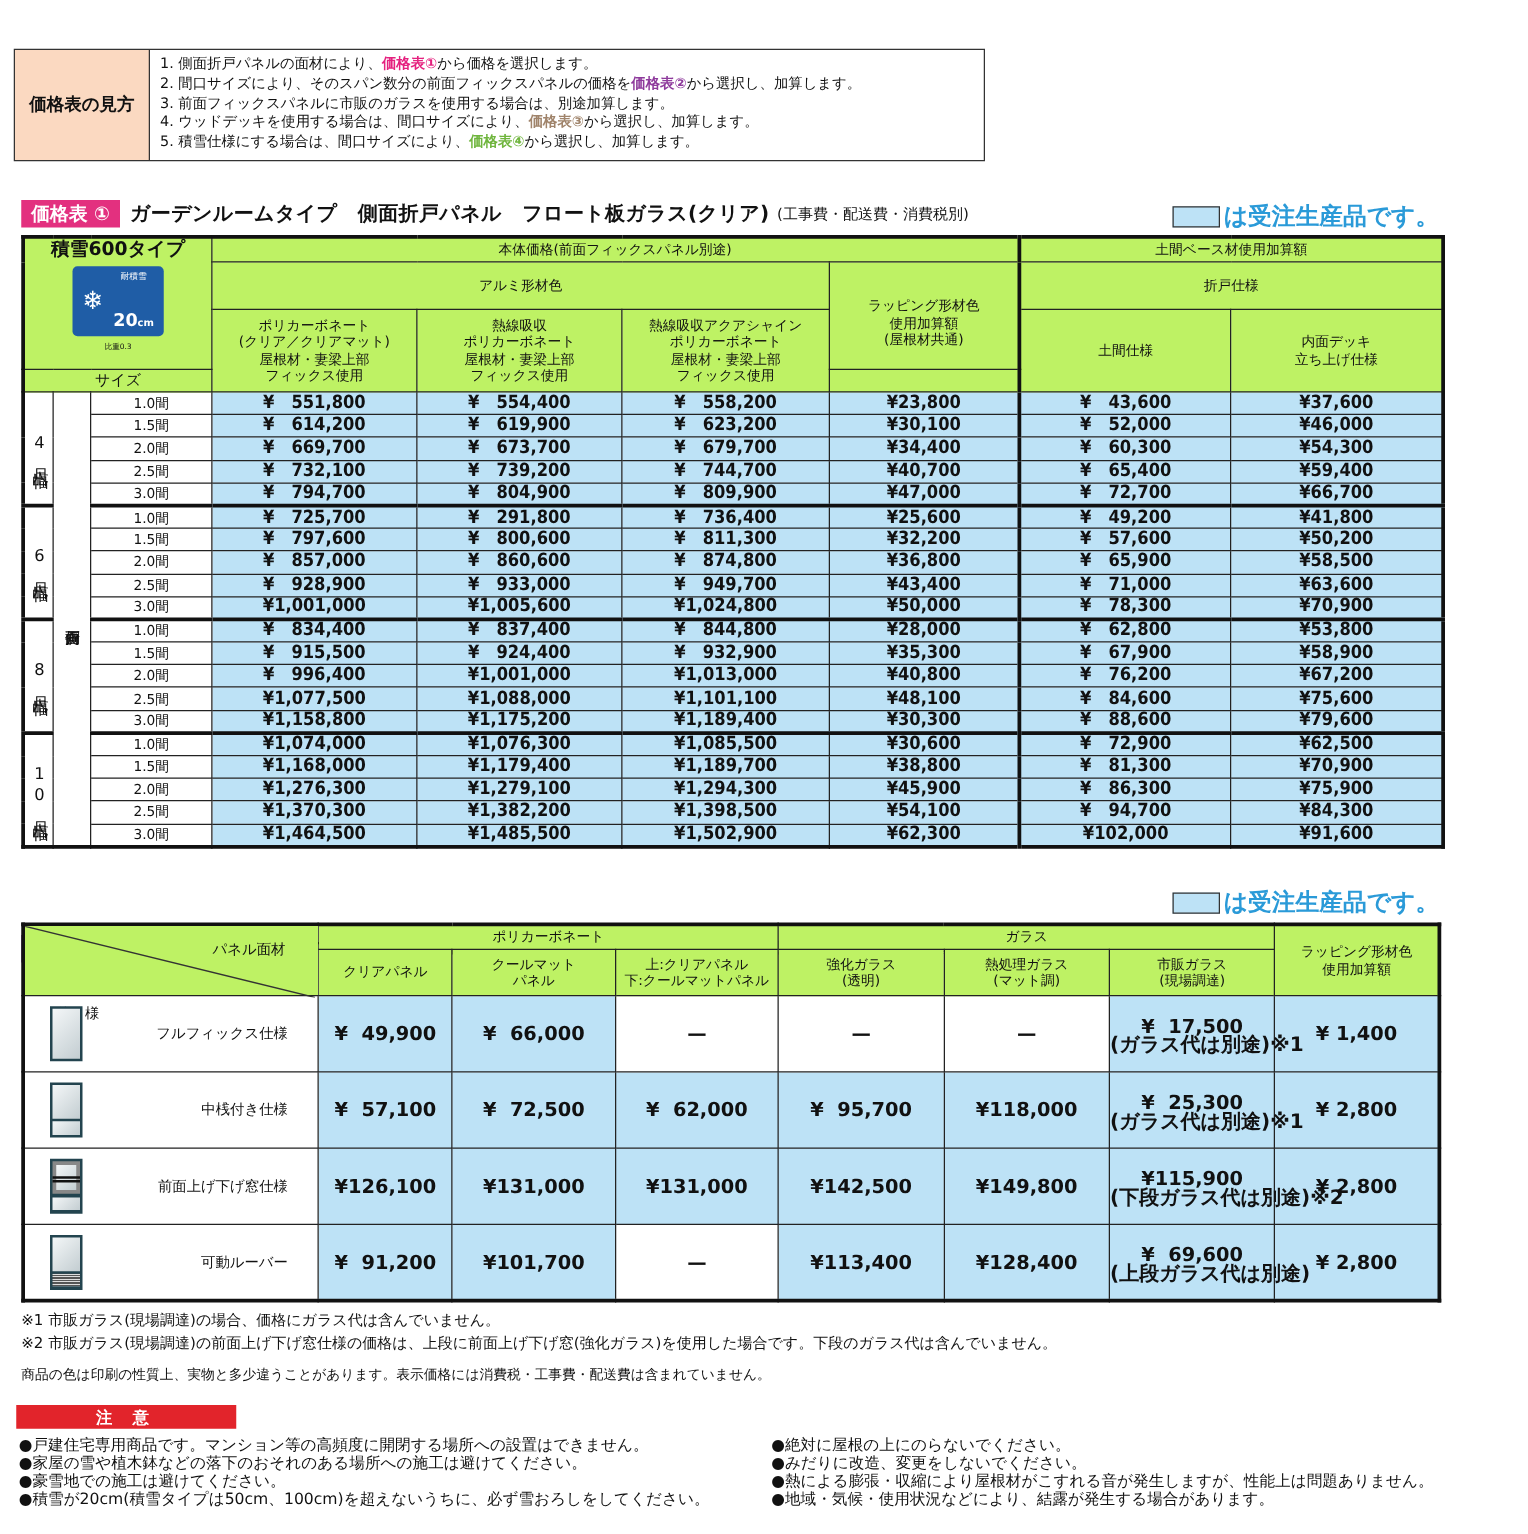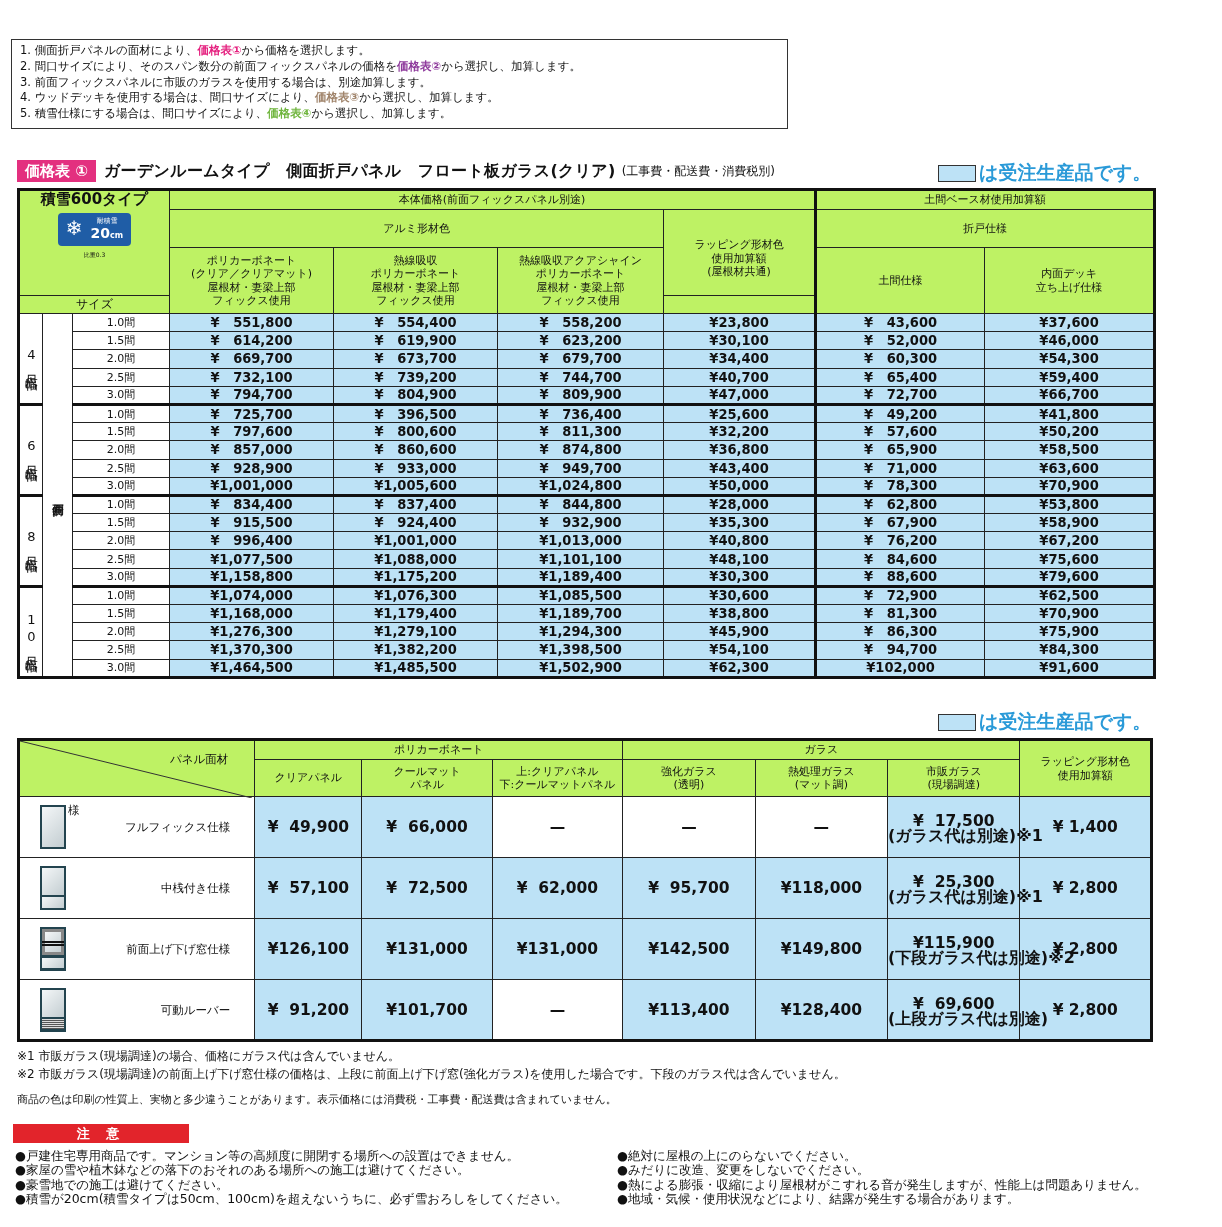--- a/index.html
+++ b/index.html
@@ -36,21 +36,21 @@
   #t1 td.price { font-weight: bold; font-size: 14.5px; height: 18.2px; line-height: 15px; padding: 0; white-space: pre; font-family: "DejaVu Sans Condensed", "Liberation Sans", sans-serif; }
   #t1 td.size { font-size: 11px; height: 18.2px; padding: 0; }
   #t1 td.group { font-size: 13px; line-height: 18px; border-right: 1px solid #222; }
   #t1 td.door { font-size: 12px; line-height: 13px; vertical-align: middle; border-top: none; border-bottom: none; }
   #t1 tr.gstart td { border-top: 3px solid #111; }
   .snow-title { font-size: 15px; font-weight: bold; margin-top: 2px; }
   .snow-badge { display: inline-flex; align-items: center; background: #1f5da6; color: #fff; border-radius: 4px; padding: 3px 8px; margin-top: 6px; }
   .snow-flake { font-size: 20px; margin-right: 8px; }
   .snow-lbl { display: flex; flex-direction: column; align-items: center; line-height: 10px; }
   .snow-lbl .s1 { font-size: 7px; }
-  .snow-lbl .s2 { font-size: 14px; font-weight: bold; line-height: 14px; }
+  .snow-lbl .s2 { font-size: 14px; font-weight: bold; line-height: 14px; margin-top: 24px; }
   .snow-sub { font-size: 6px; margin-top: 2px; }
   .col-border-thick { border-left: 3px solid #111 !important; }
 
   
   #t2 { left: 17px; top: 738px; width: 1136px; border: 3px solid #111; padding-left: 13px; }
   #t2 td.cell { font-weight: bold; font-size: 15.5px; height: 61px; padding: 0; white-space: pre; }
   #t2 td.cell .sub { display: block; font-size: 16px; font-weight: bold; line-height: 12px; }
   #t2 td.cell .main { display: block; line-height: 18px; }
   #t2 td.spec { text-align: left; position: relative; font-size: 11.5px; }
   .spec-icon { position: absolute; left: 20px; top: 50%; transform: translateY(-50%); width: 26px; height: 44px; background: #23444f; padding: 2px; }
@@ -62,20 +62,21 @@
   
   .notes { position: absolute; left: 17px; top: 1047px; font-size: 12px; line-height: 18px; white-space: nowrap; }
   .remark { position: absolute; left: 17px; top: 1092px; font-size: 11px; white-space: nowrap; }
   .caution-title { position: absolute; left: 13px; top: 1124px; width: 176px; height: 19px; background: #e2242b; color: #fff; font-weight: bold; font-size: 13px; display: flex; align-items: center; justify-content: center; letter-spacing: 6px; }
   .caution-list { position: absolute; font-size: 12.5px; line-height: 14.4px; white-space: nowrap; }
 </style>
 </head>
 <body>
 
 <div class="guide">
+  <div class="guide-label">価格表の見方</div>
   <div class="guide-lines">
     <div><span>1. 側面折戸パネルの面材により、</span><span class="hl-1">価格表①</span><span>から価格を選択します。</span></div>
     <div><span>2. 間口サイズにより、そのスパン数分の前面フィックスパネルの価格を</span><span class="hl-2">価格表②</span><span>から選択し、加算します。</span></div>
     <div><span>3. 前面フィックスパネルに市販のガラスを使用する場合は、別途加算します。</span></div>
     <div><span>4. ウッドデッキを使用する場合は、間口サイズにより、</span><span class="hl-3">価格表③</span><span>から選択し、加算します。</span></div>
     <div><span>5. 積雪仕様にする場合は、間口サイズにより、</span><span class="hl-4">価格表④</span><span>から選択し、加算します。</span></div>
   </div>
 </div>
 
 <div class="sec-title" style="top:160px;">
@@ -190,21 +191,21 @@
         <td class="price blue">¥   804,900</td>
         <td class="price blue">¥   809,900</td>
         <td class="price blue">¥47,000</td>
         <td class="price blue col-border-thick">¥   72,700</td>
         <td class="price blue">¥66,700</td>
       </tr>
       <tr class="gstart">
         <td rowspan="5" class="group" style="writing-mode: vertical-rl; text-orientation: upright; letter-spacing: 2px;">6尺出幅</td>
         <td class="size">1.0間</td>
         <td class="price blue">¥   725,700</td>
-        <td class="price blue">¥   396,500</td>
+        <td class="price blue">¥   291,800</td>
         <td class="price blue">¥   736,400</td>
         <td class="price blue">¥25,600</td>
         <td class="price blue col-border-thick">¥   49,200</td>
         <td class="price blue">¥41,800</td>
       </tr>
       <tr>
         <td class="size">1.5間</td>
         <td class="price blue">¥   797,600</td>
         <td class="price blue">¥   800,600</td>
         <td class="price blue">¥   811,300</td>

